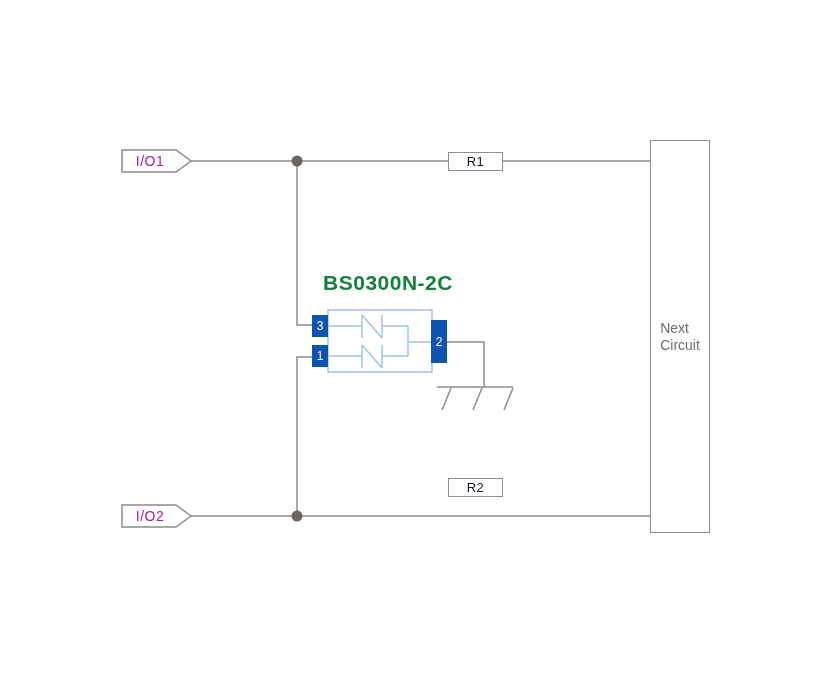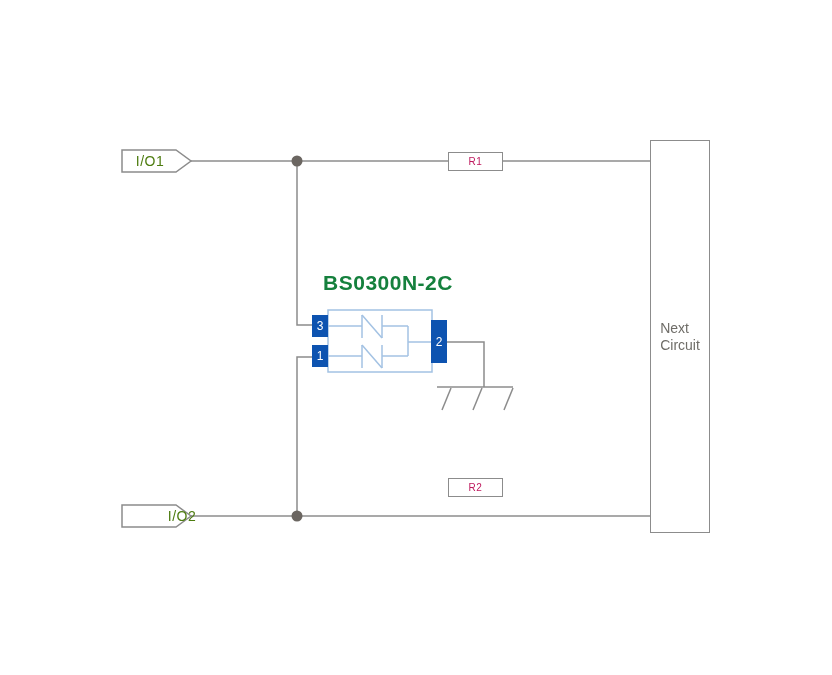--- a/index.html
+++ b/index.html
@@ -6,38 +6,38 @@
   .canvas{
     position:relative;
     width:832px;height:675px;
     background:#ffffff;
     font-family:"Liberation Sans", sans-serif;
     overflow:hidden;
   }
   .canvas svg{position:absolute;left:0;top:0;}
   .lbl{
     position:absolute;
-    color:#4d7c0f;
+    color:#a21caf;
     display:flex;align-items:center;justify-content:center;
     white-space:nowrap;
   }
   .tag-text{
     width:56px;height:22px;
     font-size:14px;letter-spacing:0.5px;
   }
   .tag-text.io1{left:122px;top:150px;}
-  .tag-text.io2{left:122px;top:505px;padding-left:32px;}
+  .tag-text.io2{left:122px;top:505px;}
   .resistor{
     position:absolute;
     width:55px;height:19px;
     background:#ffffff;
     border:1.5px solid #8c8c8c;
     box-sizing:border-box;
     display:flex;align-items:center;justify-content:center;
-    font-size:10px;color:#be185d;letter-spacing:0.5px;
+    font-size:13px;color:#0f172a;letter-spacing:0.5px;
   }
   .resistor.r1{left:448px;top:152px;}
   .resistor.r2{left:448px;top:478px;text-align:right;}
   .next-box{
     position:absolute;
     left:650px;top:140px;width:60px;height:393px;
     background:#ffffff;
     border:1.5px solid #8c8c8c;
     box-sizing:border-box;
     display:flex;align-items:center;justify-content:center;

